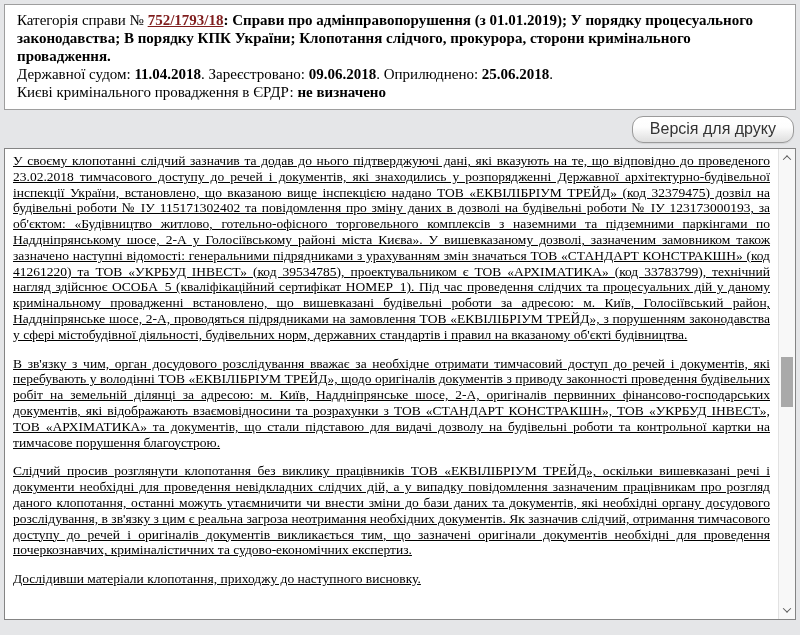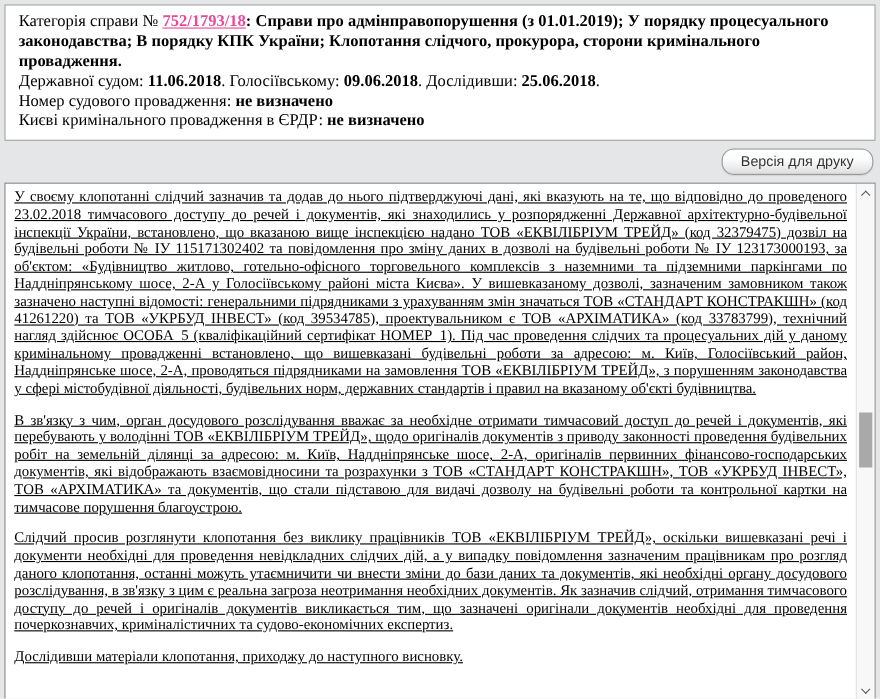--- a/index.html
+++ b/index.html
@@ -17,37 +17,37 @@
   .meta-box {
     background: #ffffff;
     border: 1px solid #9e9e9e;
     padding: 6px 12px 8px 12px;
     font-size: 15px;
     line-height: 18px;
   }
   .meta-box p { margin: 0; }
   .meta-bold { font-weight: bold; }
   a.case-link {
-    color: #ec4899;
+    color: #7f1d1d;
     font-weight: bold;
     text-decoration: underline;
     cursor: pointer;
   }
 
   
   .print-row {
     height: 38px;
     display: flex;
     justify-content: flex-end;
     align-items: center;
     padding: 0 2px;
   }
   .print-btn {
     font-family: "Liberation Sans", sans-serif;
-    font-size: 13px;
+    font-size: 16px;
     color: #333;
     padding: 3px 17px 4px 17px;
     border: 1px solid #9a9a9a;
     border-radius: 11px;
     background: linear-gradient(#ffffff, #fdfdfd 40%, #dedede);
     box-shadow: 0 1px 1px rgba(0,0,0,0.08);
     cursor: pointer;
   }
 
   
@@ -102,24 +102,21 @@
 </head>
 <body>
 
 <div class="page">
 
   <div class="meta-box">
     <p>
       <span>Категорія справи № </span><a class="case-link">752/1793/18</a><span class="meta-bold">: Справи про адмінправопорушення (з 01.01.2019); У порядку процесуального законодавства; В порядку КПК України; Клопотання слідчого, прокурора, сторони кримінального провадження.</span>
     </p>
     <p>
-      <span>Державної судом: </span><span class="meta-bold">11.06.2018</span><span>. Голосіївському: </span><span class="meta-bold">09.06.2018</span><span>. Дослідивши: </span><span class="meta-bold">25.06.2018</span><span>.</span>
-    </p>
-    <p>
-      <span>Номер судового провадження: </span><span class="meta-bold">не визначено</span>
+      <span>Державної судом: </span><span class="meta-bold">11.04.2018</span><span>. Зареєстровано: </span><span class="meta-bold">09.06.2018</span><span>. Оприлюднено: </span><span class="meta-bold">25.06.2018</span><span>.</span>
     </p>
     <p>
       <span>Києві кримінального провадження в ЄРДР: </span><span class="meta-bold">не визначено</span>
     </p>
   </div>
 
   <div class="print-row">
     <button class="print-btn">Версія для друку</button>
   </div>
 

